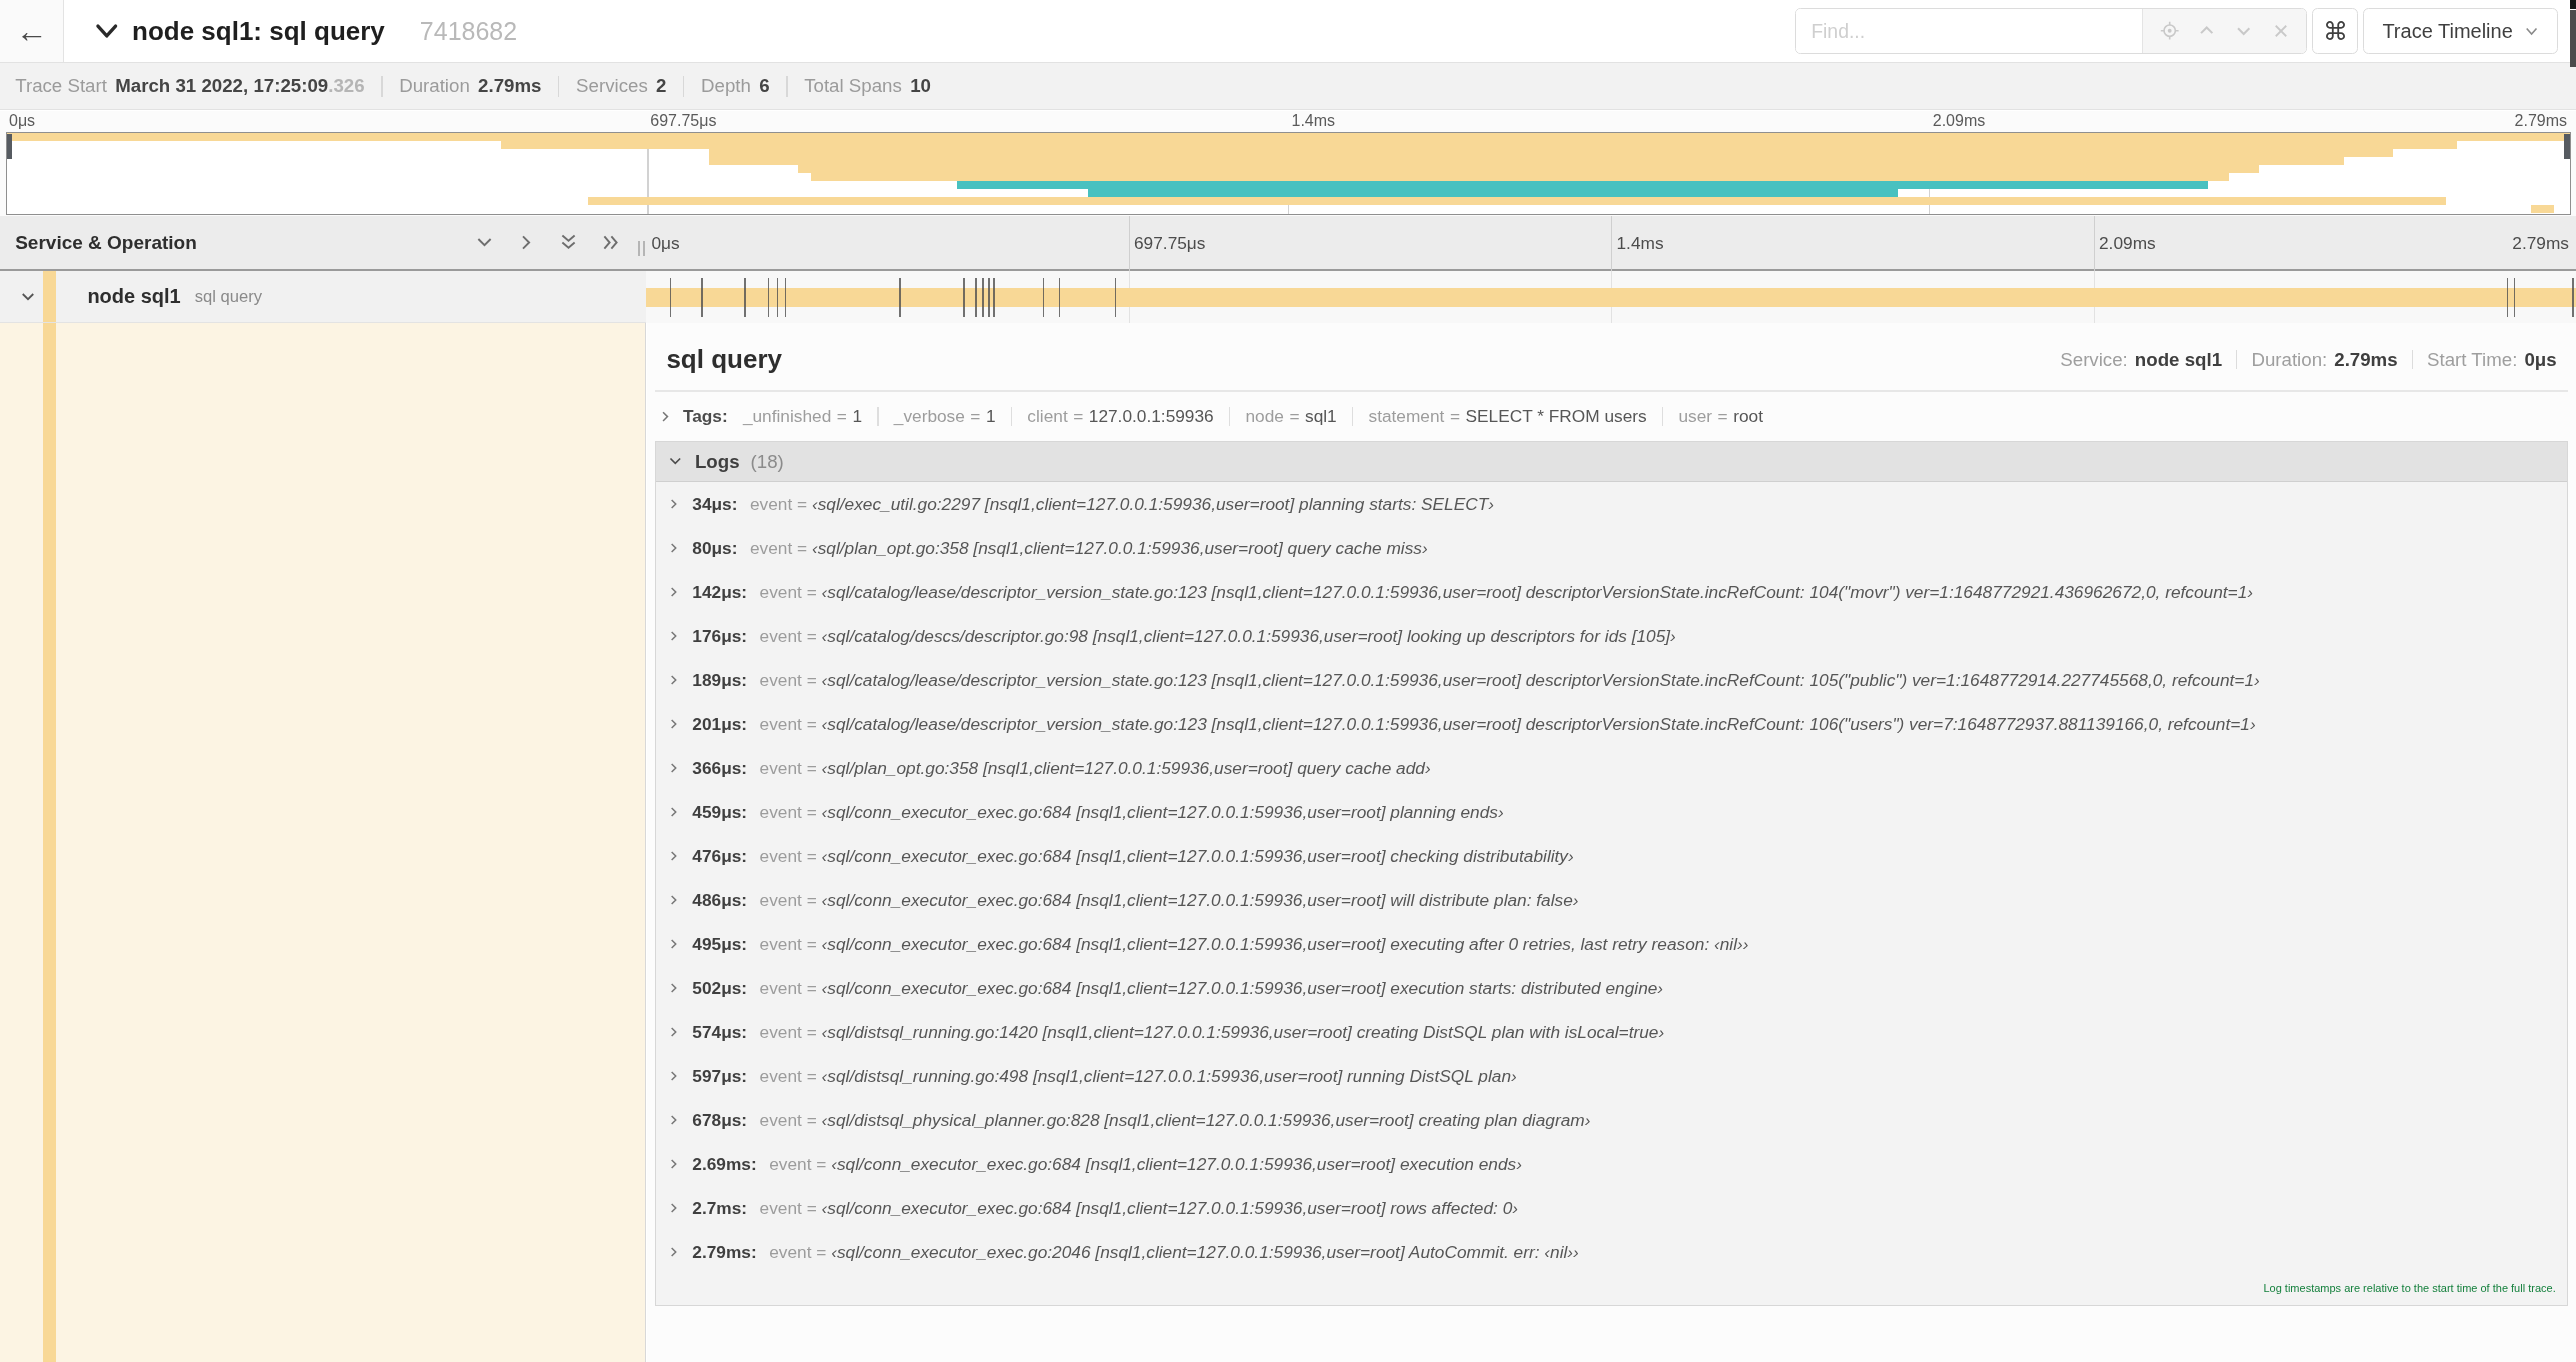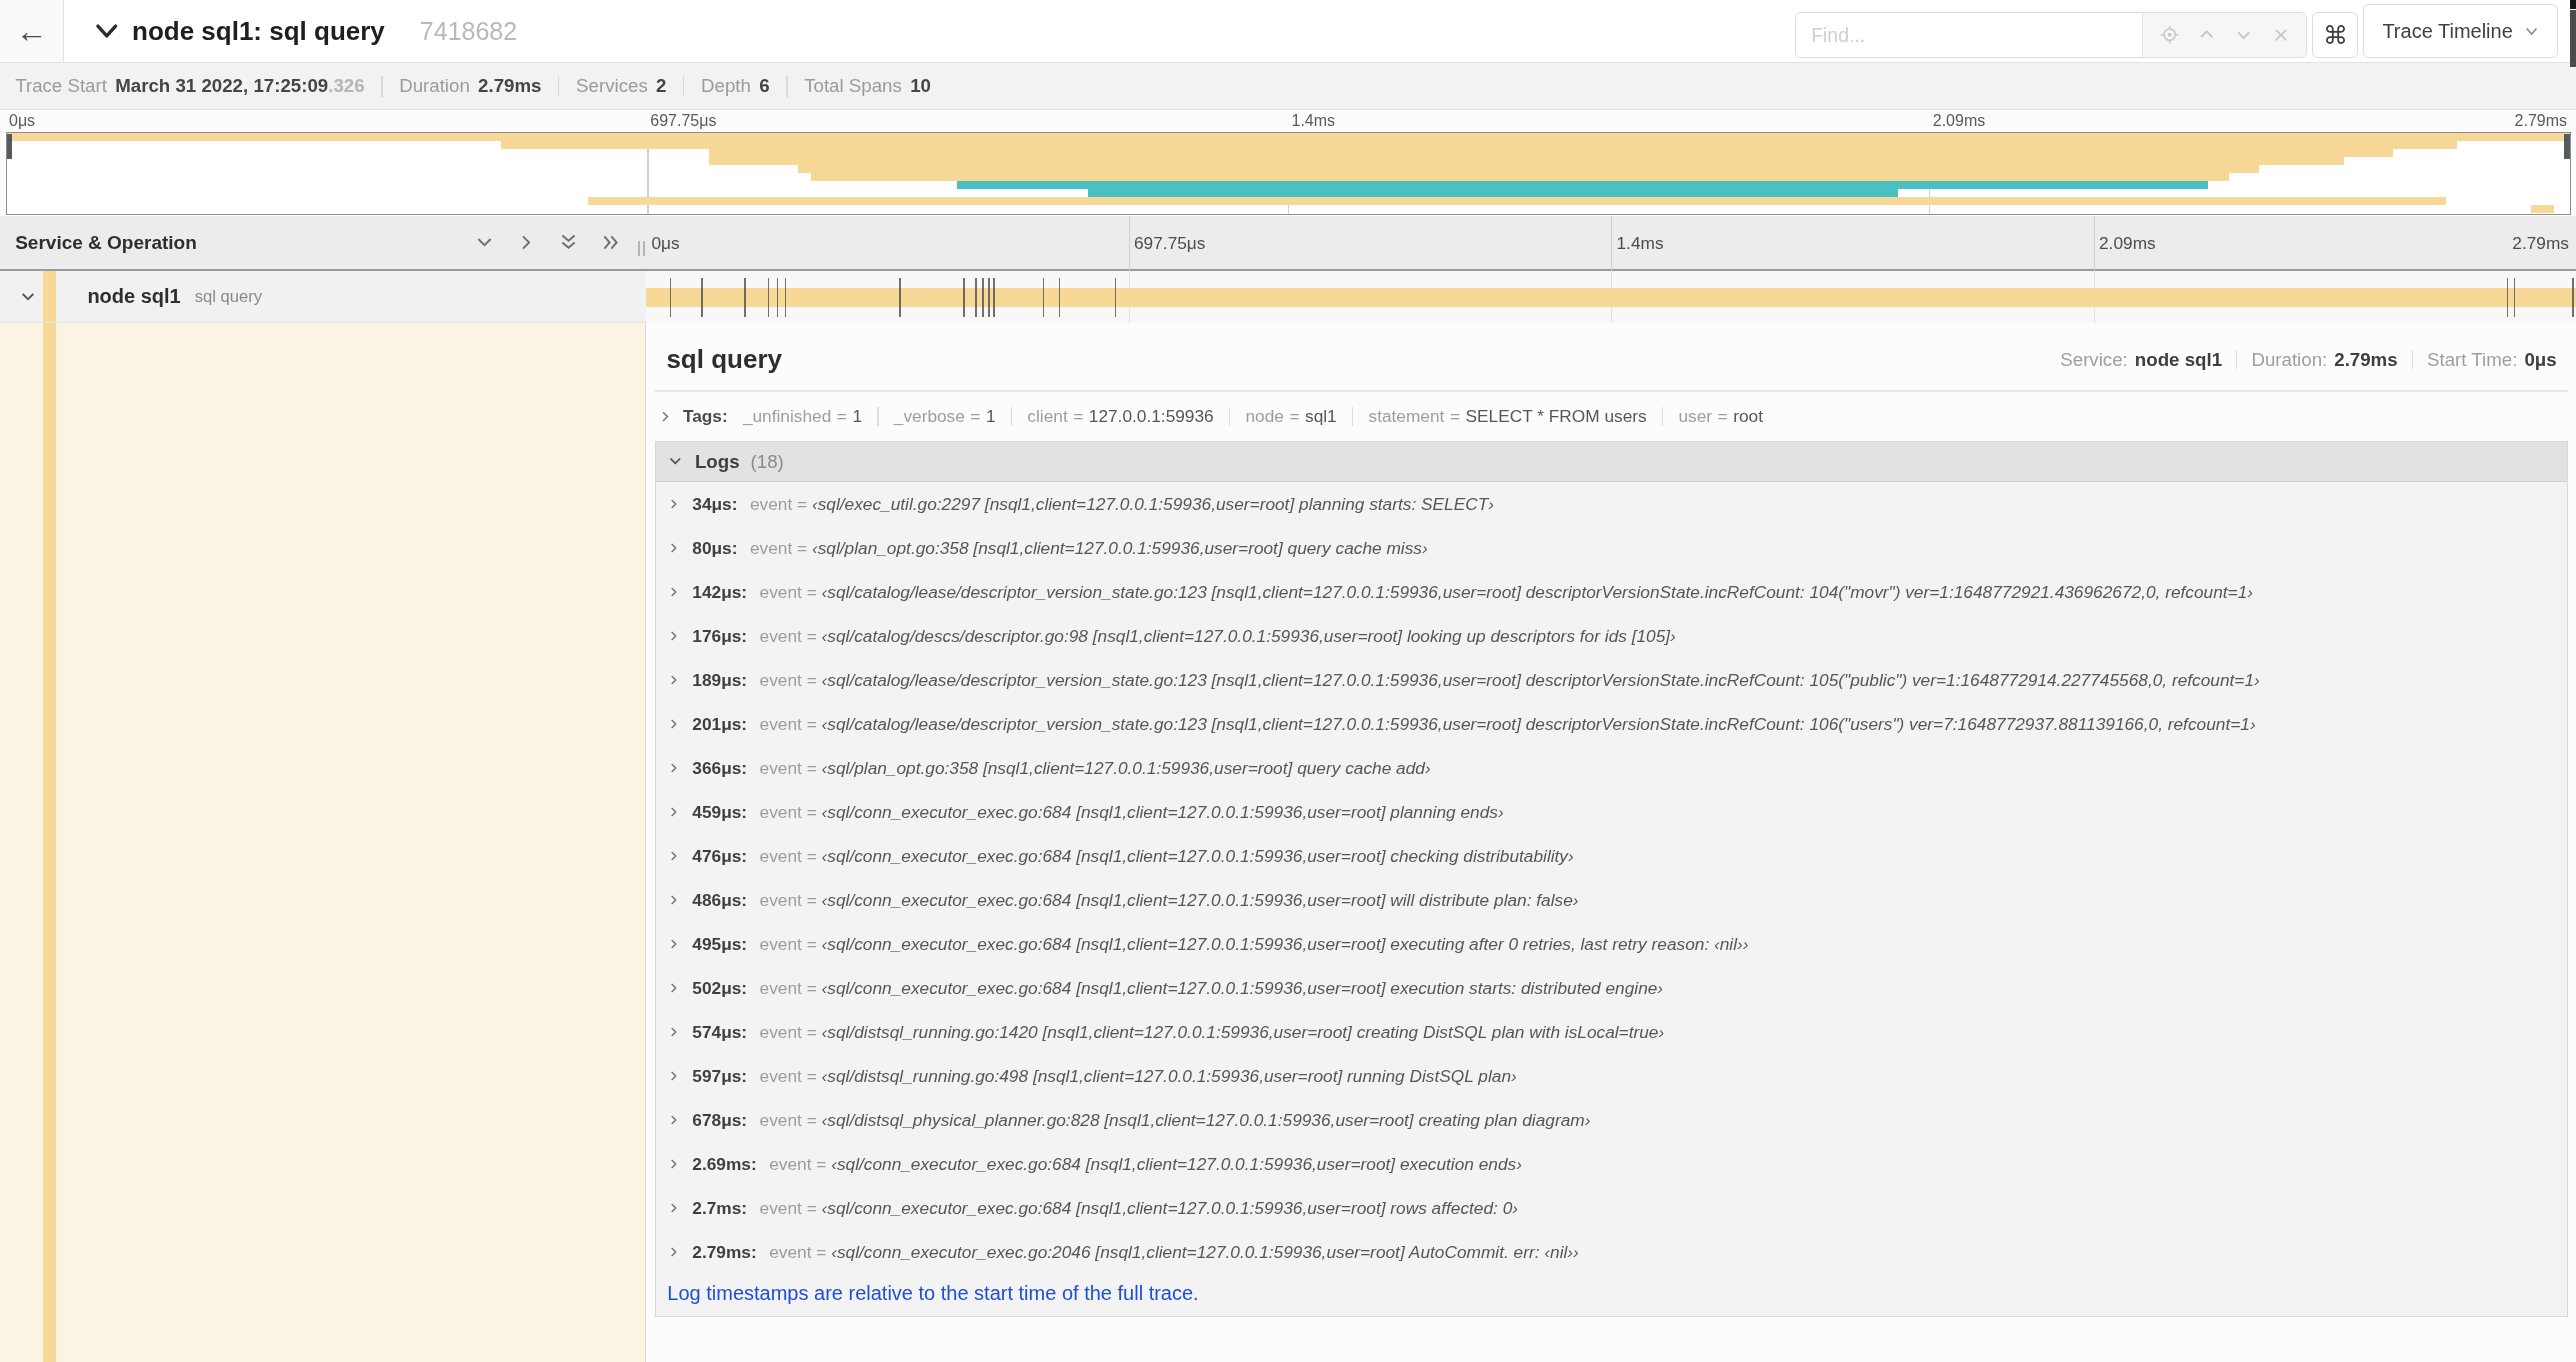--- a/index.html
+++ b/index.html
@@ -14,21 +14,21 @@
   .title-chev { color:#2a2a2a; }
   .page-title { font-size:26px; font-weight:bold; color:#1f1f1f; }
   .trace-id { font-size:25px; color:#b9b9b9; font-weight:normal;margin-left:21px; }
   .topbar-right { margin-left:auto; display:flex; align-items:flex-end; gap:5px; padding-right:18px; }
   .find-group { display:flex; height:46px; border:1.4px solid #dcdcdc; border-radius:5.5px; overflow:hidden; background:#fff; }
   .find-input { border:none; outline:none; width:346px; padding:0 15.2px; font-size:19.4px; color:#444; font-family:"Liberation Sans",sans-serif; background:#fff; }
   .find-input::placeholder { color:#cfcfcf; }
   .find-tools { display:flex; align-items:center; gap:18px; padding:0 16.6px; background:#f6f6f6; border-left:1.4px solid #e4e4e4; color:#c9c9c9; }
   .icon-btn { display:flex; align-items:center; justify-content:center; cursor:pointer; }
   .kbd-btn { width:46px; height:46px; border:1.4px solid #dcdcdc; border-radius:5.5px; display:flex; align-items:center; justify-content:center; font-size:25px; color:#3f3f3f; background:#fff; cursor:pointer; }
-  .view-btn { height:54px; border:1.4px solid #dcdcdc; border-radius:5.5px; display:flex; align-items:center; gap:11px; padding:0 18px; font-size:20px; color:#3f3f3f; background:#fff; cursor:pointer; }
+  .view-btn { height:46px; border:1.4px solid #dcdcdc; border-radius:5.5px; display:flex; align-items:center; gap:11px; padding:0 18px; font-size:20px; color:#3f3f3f; background:#fff; cursor:pointer; }
   .view-btn .chev { color:#8a8a8a; }
 
   
   .summary { position:absolute; top:62px; left:0; right:0; height:48px; background:#f2f2f2; border-top:1.4px solid #e2e2e2; border-bottom:1.4px solid #e2e2e2; display:flex; align-items:center; padding-left:15.2px; font-size:18.7px; }
   .sum-item { display:flex; align-items:center; gap:8.3px; }
   .sum-label { color:#9b9b9b; }
   .sum-value { color:#454545; font-weight:bold; }
   .sum-suffix { color:#b5b5b5; font-weight:bold; }
   .sum-sep { width:1.4px; height:21px; background:#d8d8d8; margin:0 16.6px; }
 
@@ -92,21 +92,21 @@
   .logs-header { height:40px; background:#e2e2e2; border-bottom:0.7px solid #cfcfcf; display:flex; align-items:center; gap:11px; padding-left:11px; font-size:18.7px; cursor:pointer; }
   .logs-header .chev { color:#4c4c4c; }
   .logs-title { font-weight:bold; color:#3f3f3f; }
   .logs-count { color:#8b8b8b; }
   .log-row { height:44px; display:flex; align-items:center; padding-left:11px; font-size:17.3px; cursor:pointer; }
   .log-chev { color:#777; margin-right:11px; flex:none; }
   .log-time { font-weight:bold; color:#3f3f3f; margin-right:12.5px; flex:none; }
   .log-key { color:#9c9c9c; }
   .log-eq { color:#9c9c9c; margin:0 4.8px; }
   .log-msg { color:#565656; white-space:nowrap;font-style:italic; }
-  .logs-foot { padding:8.3px 11px 11px; font-size:20px; color:#1d4ed8; }
+  .logs-foot { padding:8.3px 11px 11px; font-size:11px; color:#15803d;text-align:right; }
   .d-footer { position:absolute; left:0; right:0; bottom:0; height:44px; background:#f0f0f0; border-top:0.7px solid #cccccc; display:flex; align-items:center; justify-content:flex-end; gap:8.3px; padding-right:16.6px; font-size:18.7px; }
   .spanid-label { color:#bdbdbd; }
   .spanid-value { color:#6b6b6b; }
   .link-icon { color:#8a8a8a; cursor:pointer; display:flex; }
 
   
   .scrollbar { position:absolute; right:0; top:0; width:6.2px; bottom:0; z-index:9; }
   .sb-corner { position:absolute; top:0; right:0; width:6.2px; height:9px; background:#161616; }
   .sb-thumb { position:absolute; top:10.4px; right:0; width:6.2px; height:57px; background:#4c4c4c; }
 

